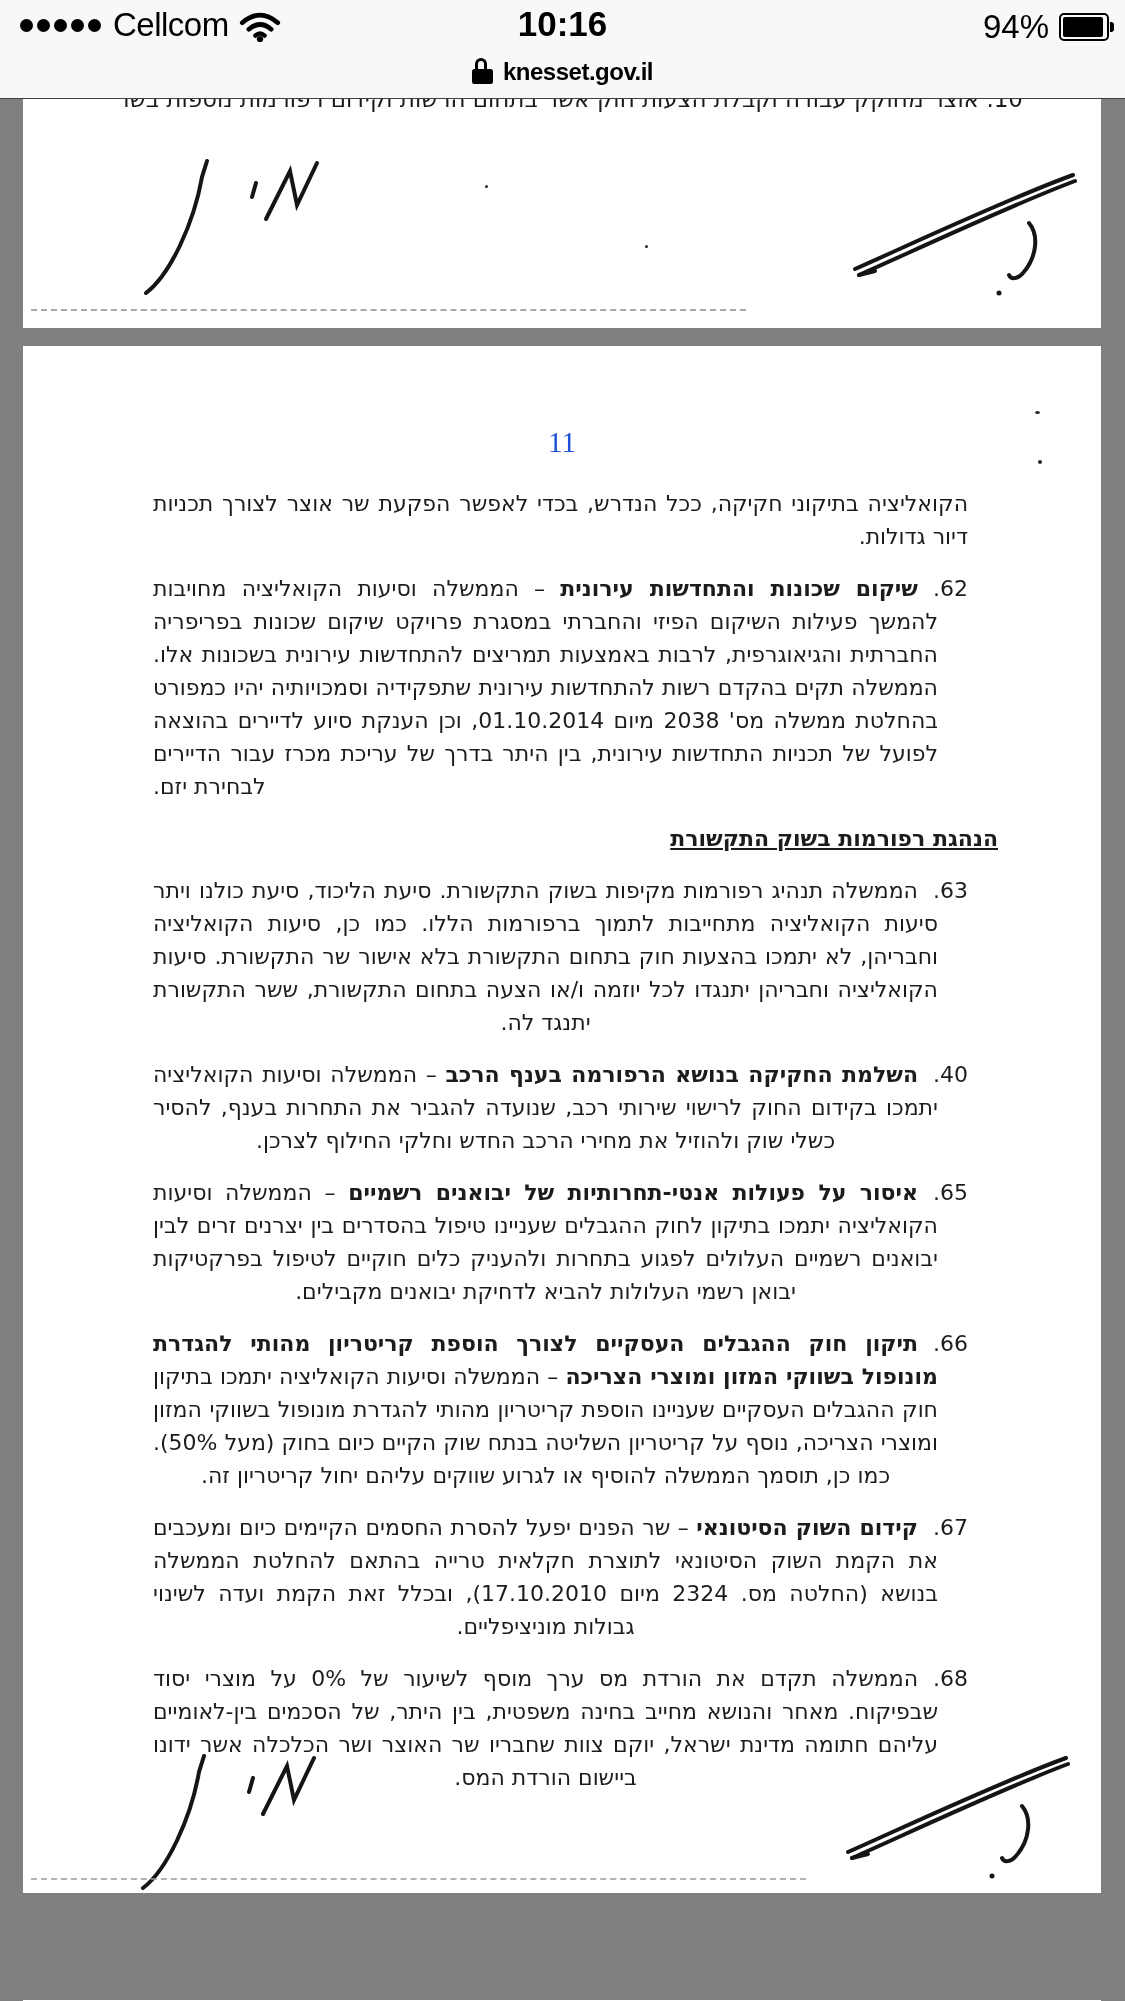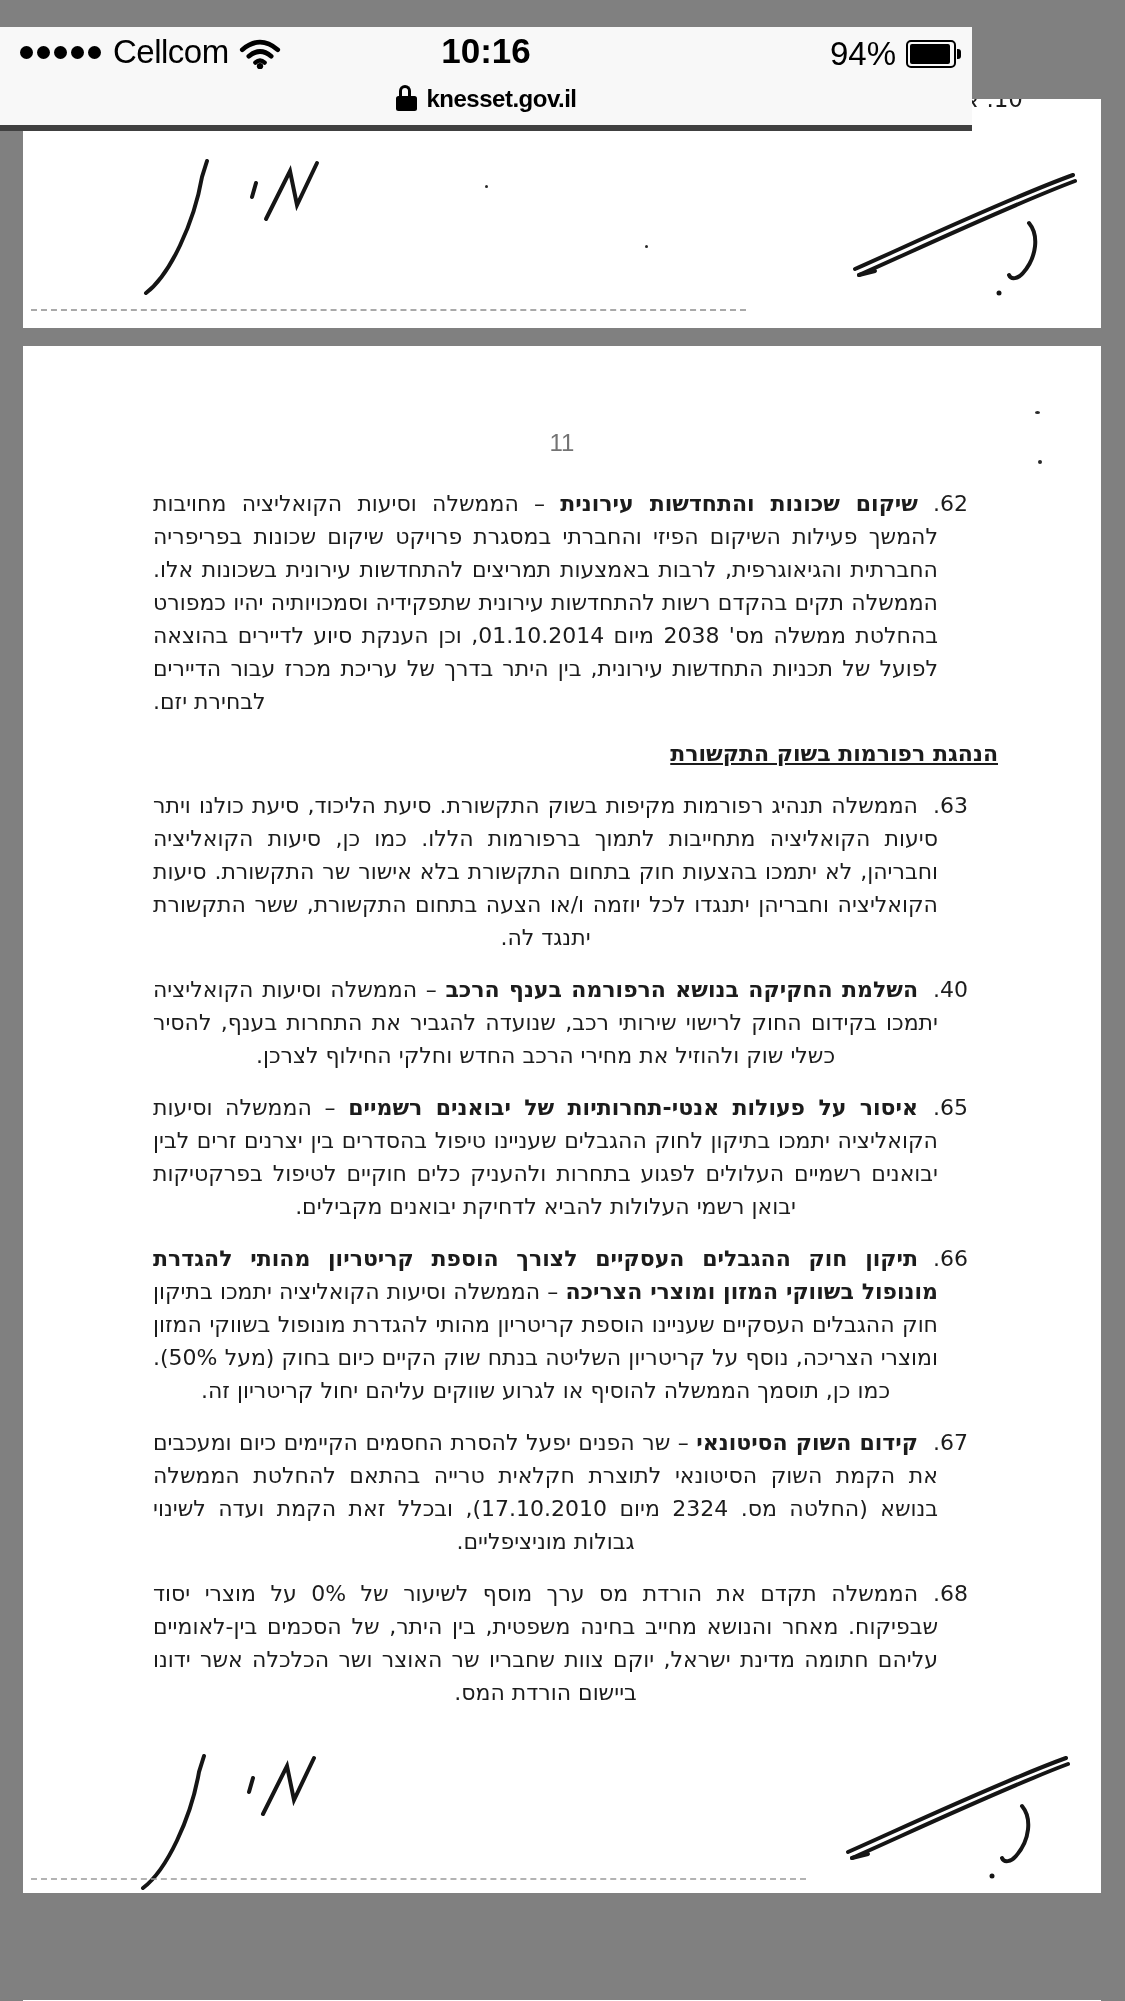--- a/index.html
+++ b/index.html
@@ -2,22 +2,22 @@
 <html lang="he"><head>
 <meta charset="utf-8">
 <style>
   html,body{margin:0;padding:0;}
   #screen{
     position:relative;width:1125px;height:2001px;overflow:hidden;
     background:#808080;font-family:"Liberation Sans",sans-serif;
   }
   
   #chrome{
-    position:absolute;top:0;left:0;width:972px;height:98px;
-    background:#f8f8f8;border-bottom:6px solid #404040;z-index:5;margin-top:27px;
+    position:absolute;top:0;left:0;width:1125px;height:98px;
+    background:#f8f8f8;border-bottom:1px solid #404040;z-index:5;
   }
   #statusbar{position:relative;height:46px;}
   .sb-left{position:absolute;left:20px;top:6px;display:flex;align-items:center;}
   .sig-dot{width:13px;height:13px;border-radius:50%;background:#000;margin-right:4px;display:inline-block;}
   .carrier{font-size:33px;color:#000;margin:0 10px 0 8px;letter-spacing:-0.5px;}
   .wifi{margin-top:2px;}
   .sb-time{
     position:absolute;left:0;right:0;top:4px;text-align:center;
     font-size:35px;font-weight:700;color:#000;letter-spacing:0;
   }
@@ -43,21 +43,21 @@
     direction:rtl;font-family:"DejaVu Sans",sans-serif;font-size:23px;line-height:30px;
     margin-top:-15px;color:#1c1c1c;white-space:nowrap;
   }
   .dashline{position:absolute;height:0;border-top:2px dashed #8d8d8d;opacity:.75;}
   #dashA{top:210px;left:8px;width:715px;}
   #dashB{top:1532px;left:8px;width:775px;border-top-color:#9a9a9a;}
   .sig{position:absolute;}
   .speck{position:absolute;background:#2a2a2a;border-radius:50%;}
   
   .pagenum{
-    font-family:Liberation Sans, sans-serif;font-size:24px;color:#737373;
+    font-family:Liberation Serif, serif;font-size:29px;color:#1d4ed8;
     text-align:center;line-height:33px;
   }
   #p11num{margin-top:80px;}
   #p12num{margin-top:54px;}
   .textcol{
     direction:rtl;margin:28px 133px 0 130px;
     font-family:"DejaVu Sans",sans-serif;font-size:22px;line-height:33px;color:#1c1c1c;
   }
   .para{margin:0 0 19px 0;text-align:justify;}
   .item{padding-right:30px;text-indent:-30px;}
@@ -136,20 +136,21 @@
       <span class="speck" style="top:146px;left:622px;width:3px;height:3px;"></span>
       <div class="dashline" id="dashA"></div>
     </div>
 
     <div class="page" id="pageB">
       <div class="pagenum" id="p11num">11</div>
       <span class="speck" style="top:65px;left:1012px;width:5px;height:3px;"></span>
       <span class="speck" style="top:114px;left:1015px;width:4px;height:4px;"></span>
 
       <div class="textcol">
+        <p class="para last-right">הקואליציה בתיקוני חקיקה, ככל הנדרש, בכדי לאפשר הפקעת שר אוצר לצורך תכניות דיור גדולות.</p>
 
         <p class="para item last-left"><span class="num">62.</span><b>שיקום שכונות והתחדשות עירונית</b><span> – </span><span>הממשלה וסיעות הקואליציה מחויבות להמשך פעילות השיקום הפיזי והחברתי במסגרת פרויקט שיקום שכונות בפריפריה החברתית והגיאוגרפית, לרבות באמצעות תמריצים להתחדשות עירונית בשכונות אלו. הממשלה תקים בהקדם רשות להתחדשות עירונית שתפקידיה וסמכויותיה יהיו כמפורט בהחלטת ממשלה מס' 2038 מיום 01.10.2014, וכן הענקת סיוע לדיירים בהוצאה לפועל של תכניות התחדשות עירונית, בין היתר בדרך של עריכת מכרז עבור הדיירים לבחירת יזם.</span></p>
 
         <p class="para doc-h">הנהגת רפורמות בשוק התקשורת</p>
 
         <p class="para item last-center"><span class="num">63.</span><b></b><span></span><span>הממשלה תנהיג רפורמות מקיפות בשוק התקשורת. סיעת הליכוד, סיעת כולנו ויתר סיעות הקואליציה מתחייבות לתמוך ברפורמות הללו. כמו כן, סיעות הקואליציה וחבריהן, לא יתמכו בהצעות חוק בתחום התקשורת בלא אישור שר התקשורת. סיעות הקואליציה וחבריהן יתנגדו לכל יוזמה ו/או הצעה בתחום התקשורת, ששר התקשורת יתנגד לה.</span></p>
 
 
         <p class="para item last-center"><span class="num">40.</span><b>השלמת החקיקה בנושא הרפורמה בענף הרכב</b><span> – </span><span>הממשלה וסיעות הקואליציה יתמכו בקידום החוק לרישוי שירותי רכב, שנועדה להגביר את התחרות בענף, להסיר כשלי שוק ולהוזיל את מחירי הרכב החדש וחלקי החילוף לצרכן.</span></p>
 

